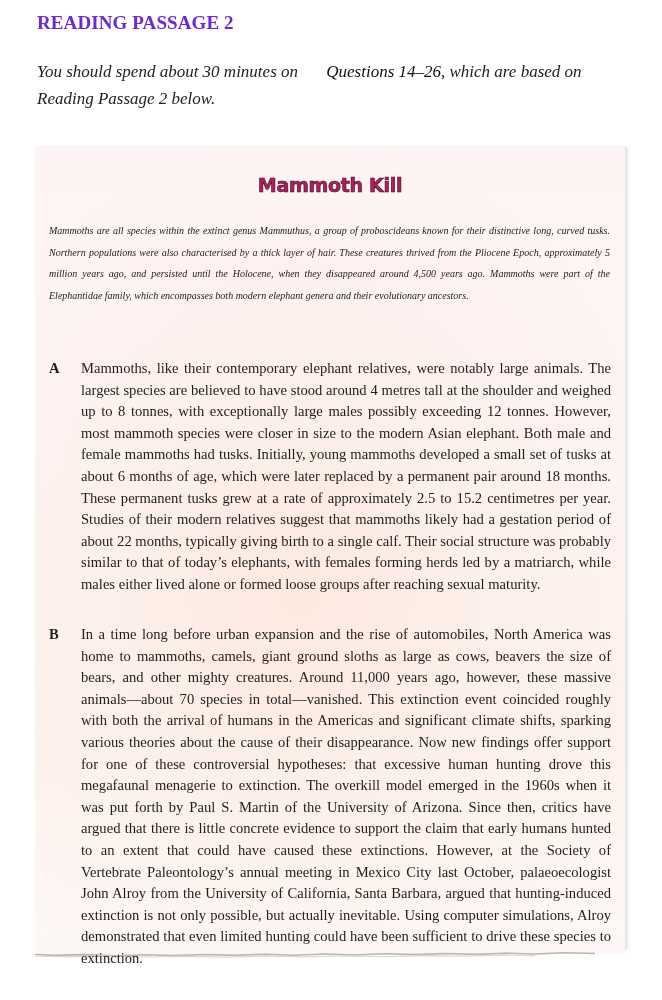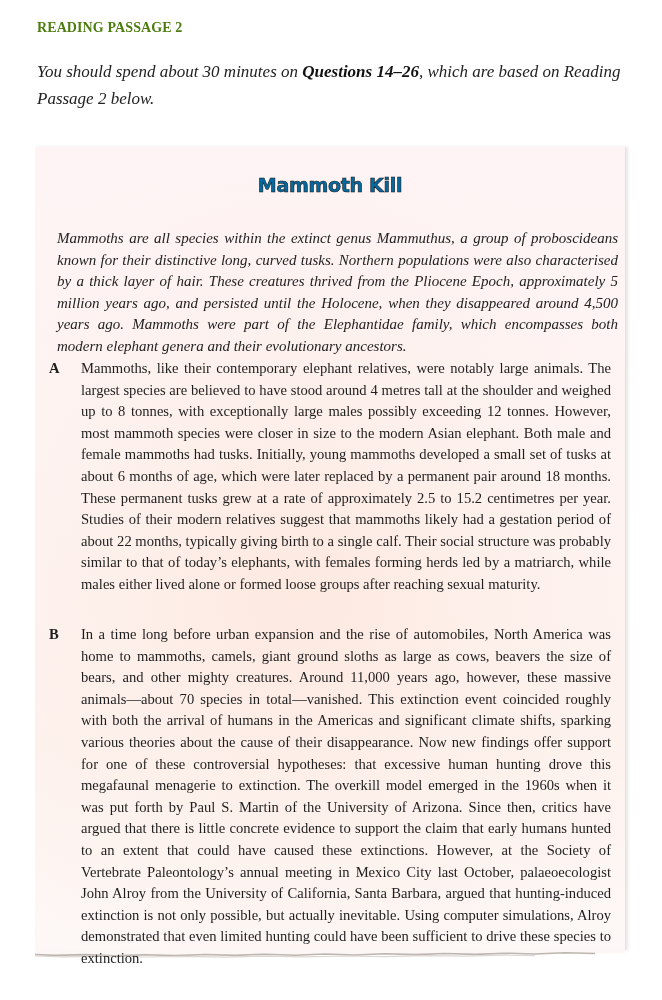--- a/index.html
+++ b/index.html
@@ -11,43 +11,44 @@
       width: 662px;
       height: 1000px;
       position: relative;
       overflow: hidden;
       font-family: "Liberation Serif", "DejaVu Serif", serif;
       color: #1a1a1a;
     }
     .section-heading {
       position: absolute;
       left: 37px;
-      top: 20px;
+      top: 12px;
       font-family: "Liberation Serif", serif;
       font-weight: bold;
-      font-size: 14px;
+      font-size: 19px;
       letter-spacing: 0.1px;
-      color: #4d7c0f;
+      color: #6d28d9;
       margin: 0;
     }
     .instructions {
       position: absolute;
       left: 37px;
       top: 58px;
       width: 600px;
       font-family: "Liberation Serif", serif;
       font-style: italic;
       font-size: 17px;
       line-height: 27px;
       color: #222;
       margin: 0;
     }
     .instructions b {
-      font-weight: bold;
+      font-weight: normal;
       color: #111;
+      margin-left: 24px;
     }
     .passage-card {
       position: absolute;
       left: 35px;
       top: 147px;
       width: 590px;
       height: 803px;
       background:
         radial-gradient(ellipse 70% 55% at 45% 55%, rgba(253,232,222,0.85) 0%, rgba(253,240,235,0.6) 55%, rgba(255,250,250,0.3) 100%),
         linear-gradient(180deg, #fdf1f2 0%, #fdf3f1 40%, #fdf0ea 75%, #fcf7f5 100%);
@@ -64,36 +65,36 @@
     .passage-title {
       position: absolute;
       left: 35px;
       top: 174px;
       width: 590px;
       text-align: center;
       font-family: "DejaVu Sans", sans-serif;
       font-weight: 900;
       font-size: 19px;
       letter-spacing: -0.3px;
-      color: #0369a1;
+      color: #be185d;
       margin: 0;
       -webkit-text-stroke: 0.6px #1a1a1a;
     }
     .intro {
       position: absolute;
       left: 49px;
       top: 220px;
       width: 561px;
       font-family: "Liberation Serif", serif;
       font-style: italic;
-      font-size: 15px;
+      font-size: 10px;
       line-height: 21.6px;
       text-align: justify;
       color: #222;
-      margin: 8px;
+      margin: 0;
     }
     .para {
       position: absolute;
       left: 49px;
       width: 562px;
       font-family: "Liberation Serif", serif;
       font-size: 14.6px;
       line-height: 21.6px;
       text-align: justify;
       color: #1e1e1e;

